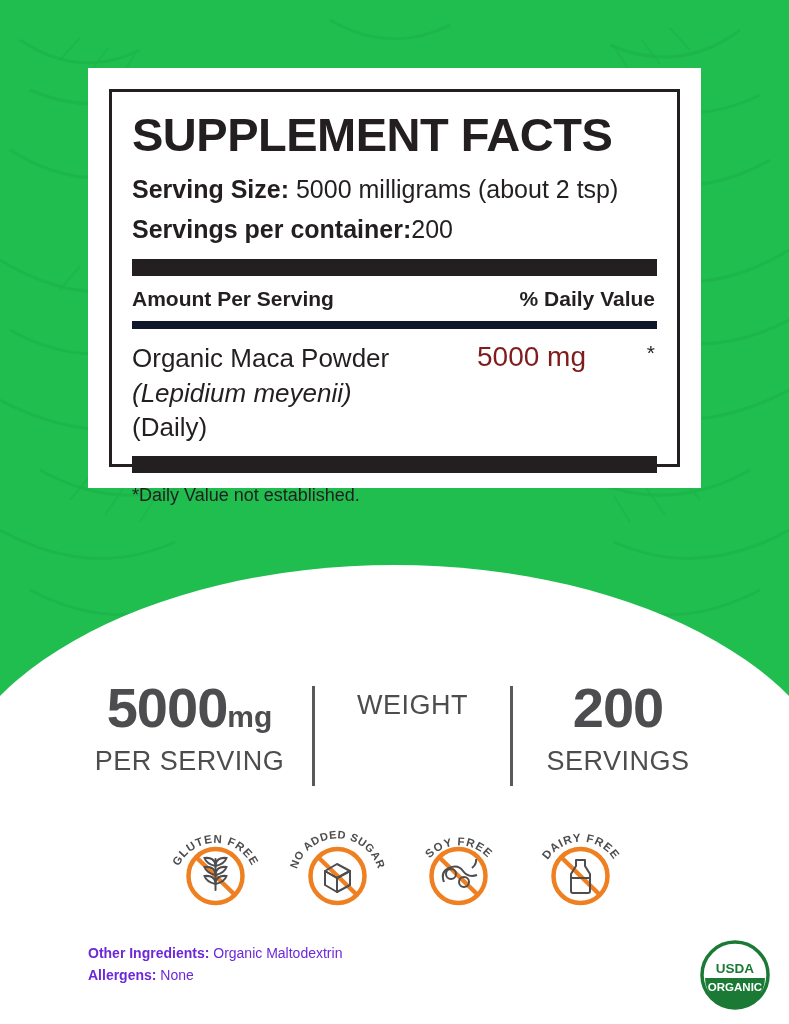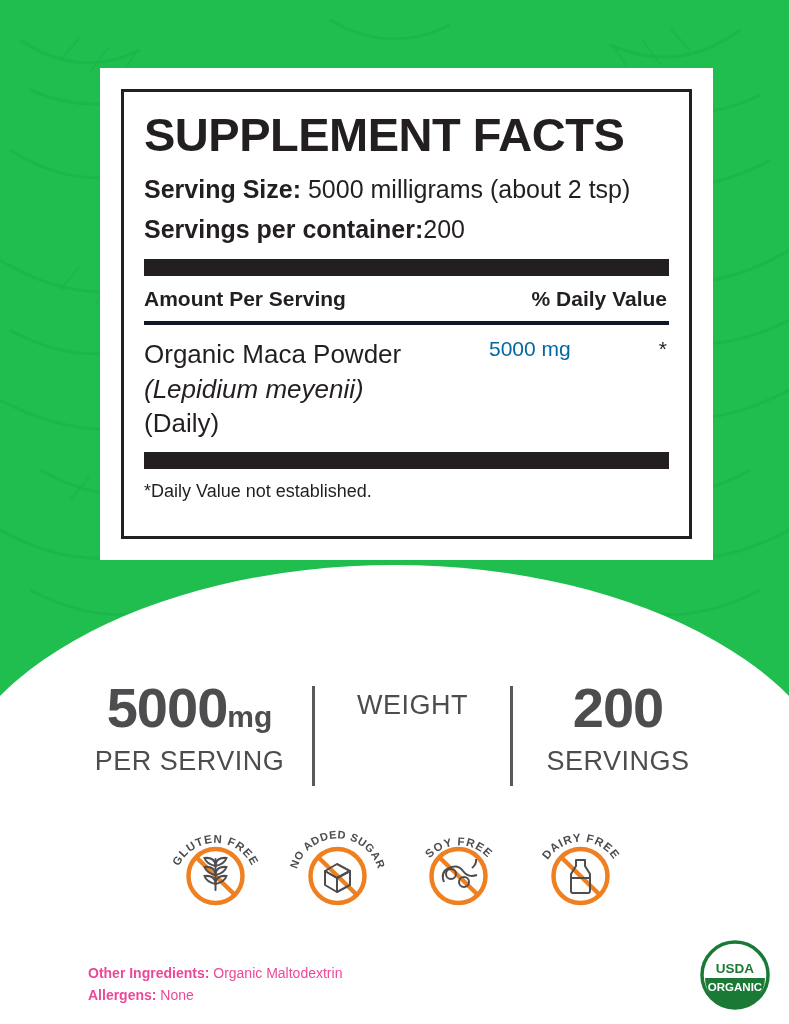--- a/index.html
+++ b/index.html
@@ -43,24 +43,23 @@
     height: 260px;
     background: #ffffff;
     border-radius: 50% 50% 0 0 / 100% 100% 0 0;
   }
   
   .sf-outer {
     position: absolute;
     left: 88px;
     top: 68px;
     width: 613px;
-    height: 492px;
+    height: 420px;
     background: #ffffff;
     box-sizing: border-box;
-    margin-left: 12px;
   }
   .sf-inner {
     position: absolute;
     left: 21px;
     top: 21px;
     right: 21px;
     bottom: 21px;
     border: 3px solid #231f20;
     box-sizing: border-box;
     padding: 10px 20px 0 20px;
@@ -89,21 +88,21 @@
     margin: 14px 0 0 0;
   }
   .sf-row-head {
     display: flex;
     justify-content: space-between;
     align-items: baseline;
     font-size: 21px;
     font-weight: bold;
     color: #231f20;
     padding: 11px 0 10px 0;
-    border-bottom: 4px solid #0f172a;
+    border-bottom: 8px solid #0f172a;
   }
   .sf-row-head .dv {
     padding-right: 2px;
   }
   .sf-ingredient {
     position: relative;
     padding: 12px 0 12px 0;
     min-height: 96px;
     box-sizing: border-box;
   }
@@ -112,22 +111,22 @@
     color: #231f20;
     line-height: 1.32;
   }
   .ing-name .italic {
     font-style: italic;
   }
   .ing-amount {
     position: absolute;
     left: 345px;
     top: 12px;
-    font-size: 21px;
-    color: #0369a1;
+    font-size: 28px;
+    color: #7f1d1d;
   }
   .ing-star {
     position: absolute;
     right: 2px;
     top: 12px;
     font-size: 21px;
     color: #231f20;
   }
   .bar-thick-2 {
     height: 17px;
@@ -208,23 +207,22 @@
   }
   .badge svg {
     display: block;
   }
   
   .footer {
     position: absolute;
     left: 88px;
     top: 288px;
     font-size: 14px;
-    color: #ec4899;
+    color: #6d28d9;
     line-height: 1.55;
-    margin-top: 20px;
   }
   .footer b { font-weight: bold; }
   .usda {
     position: absolute;
     right: 33px;
     top: 285px;
     width: 70px;
     height: 70px;
   }
 </style>

